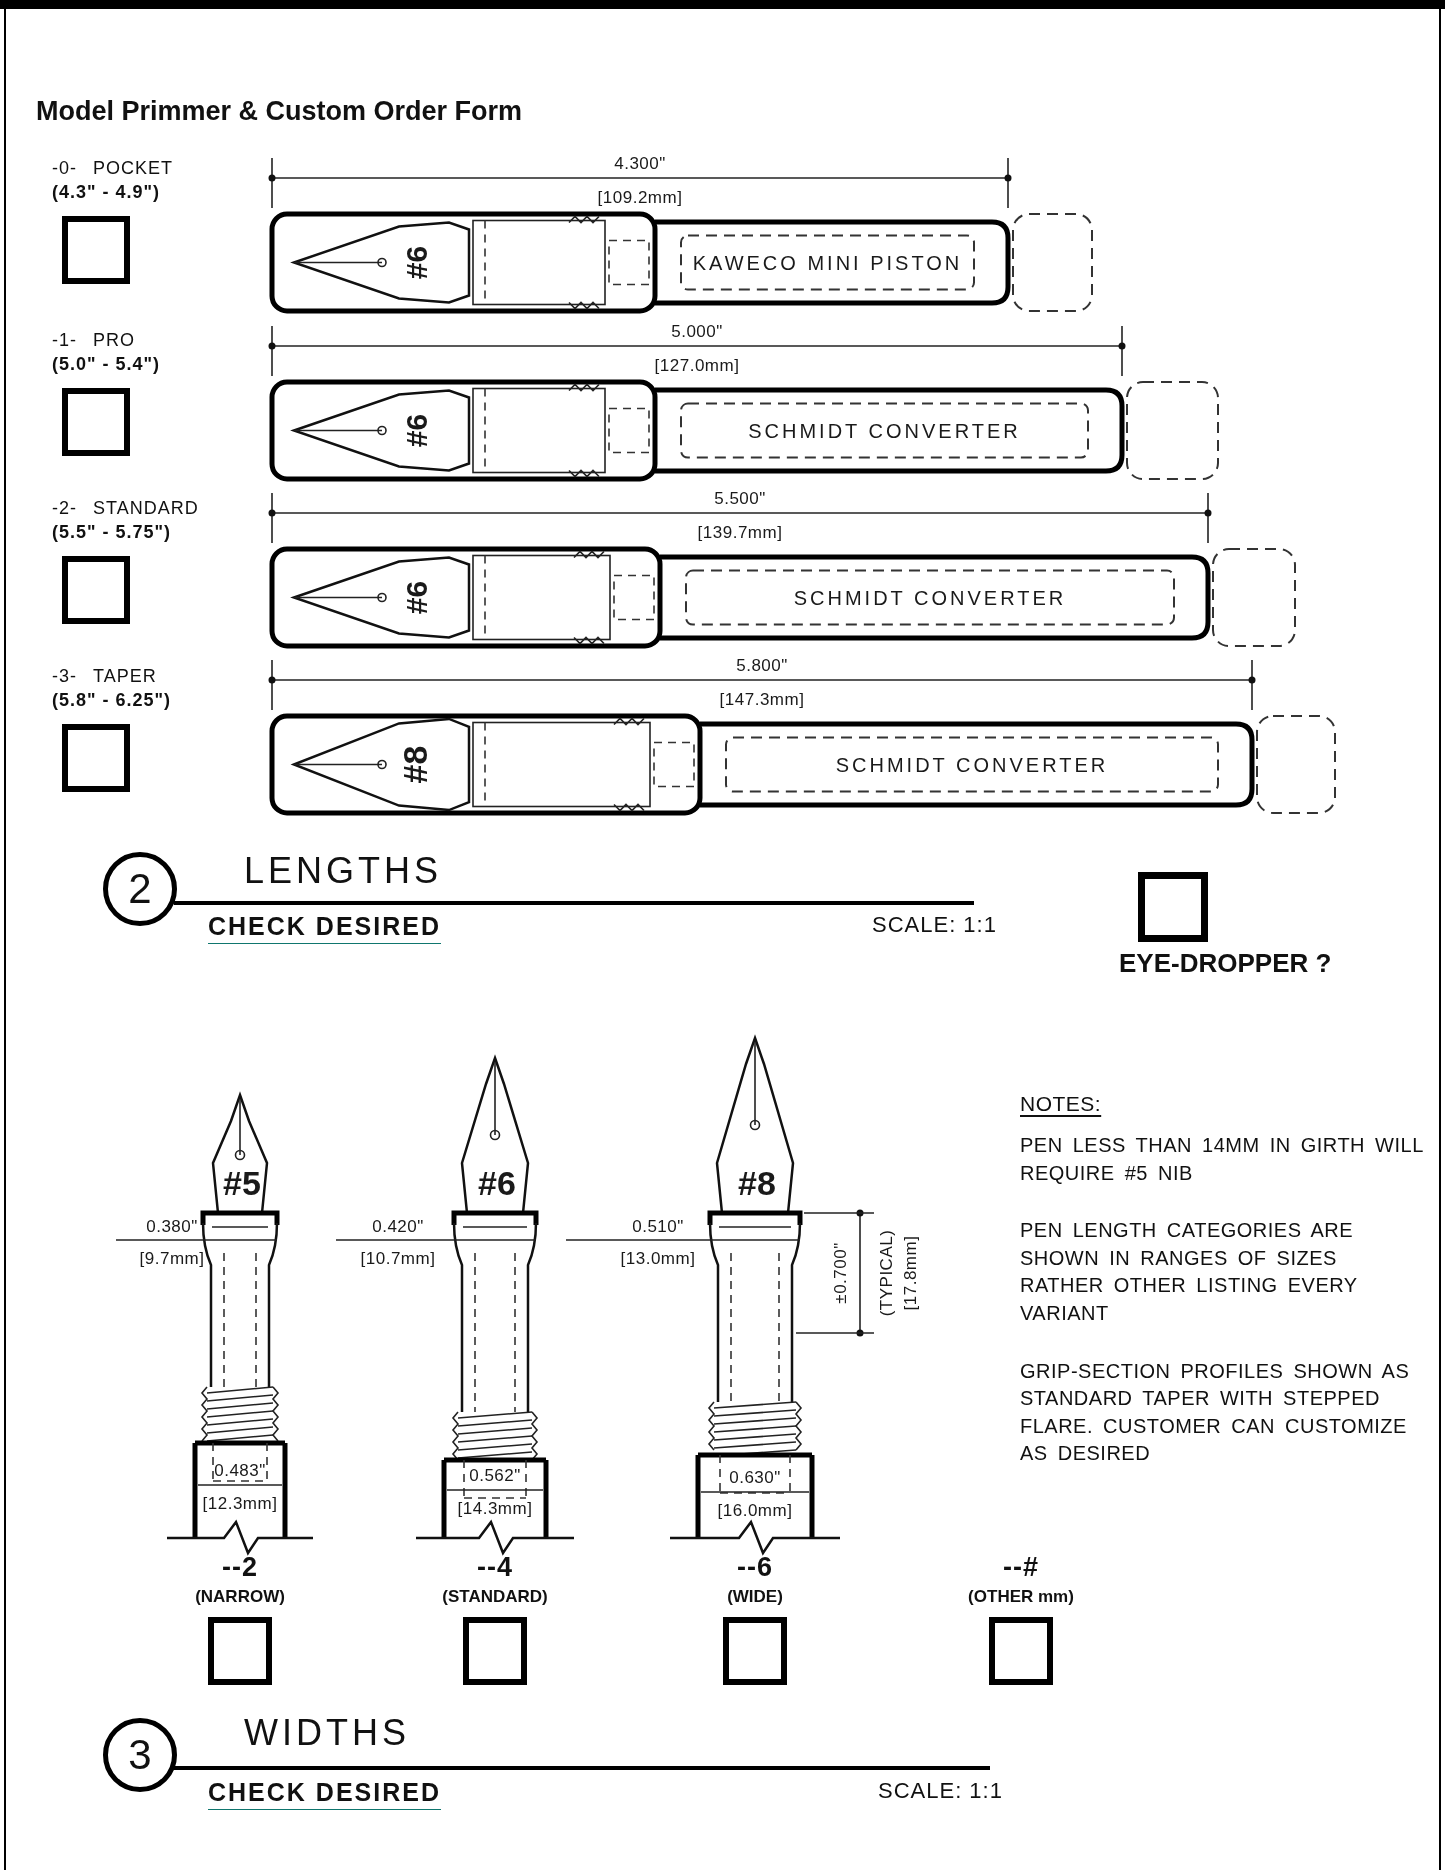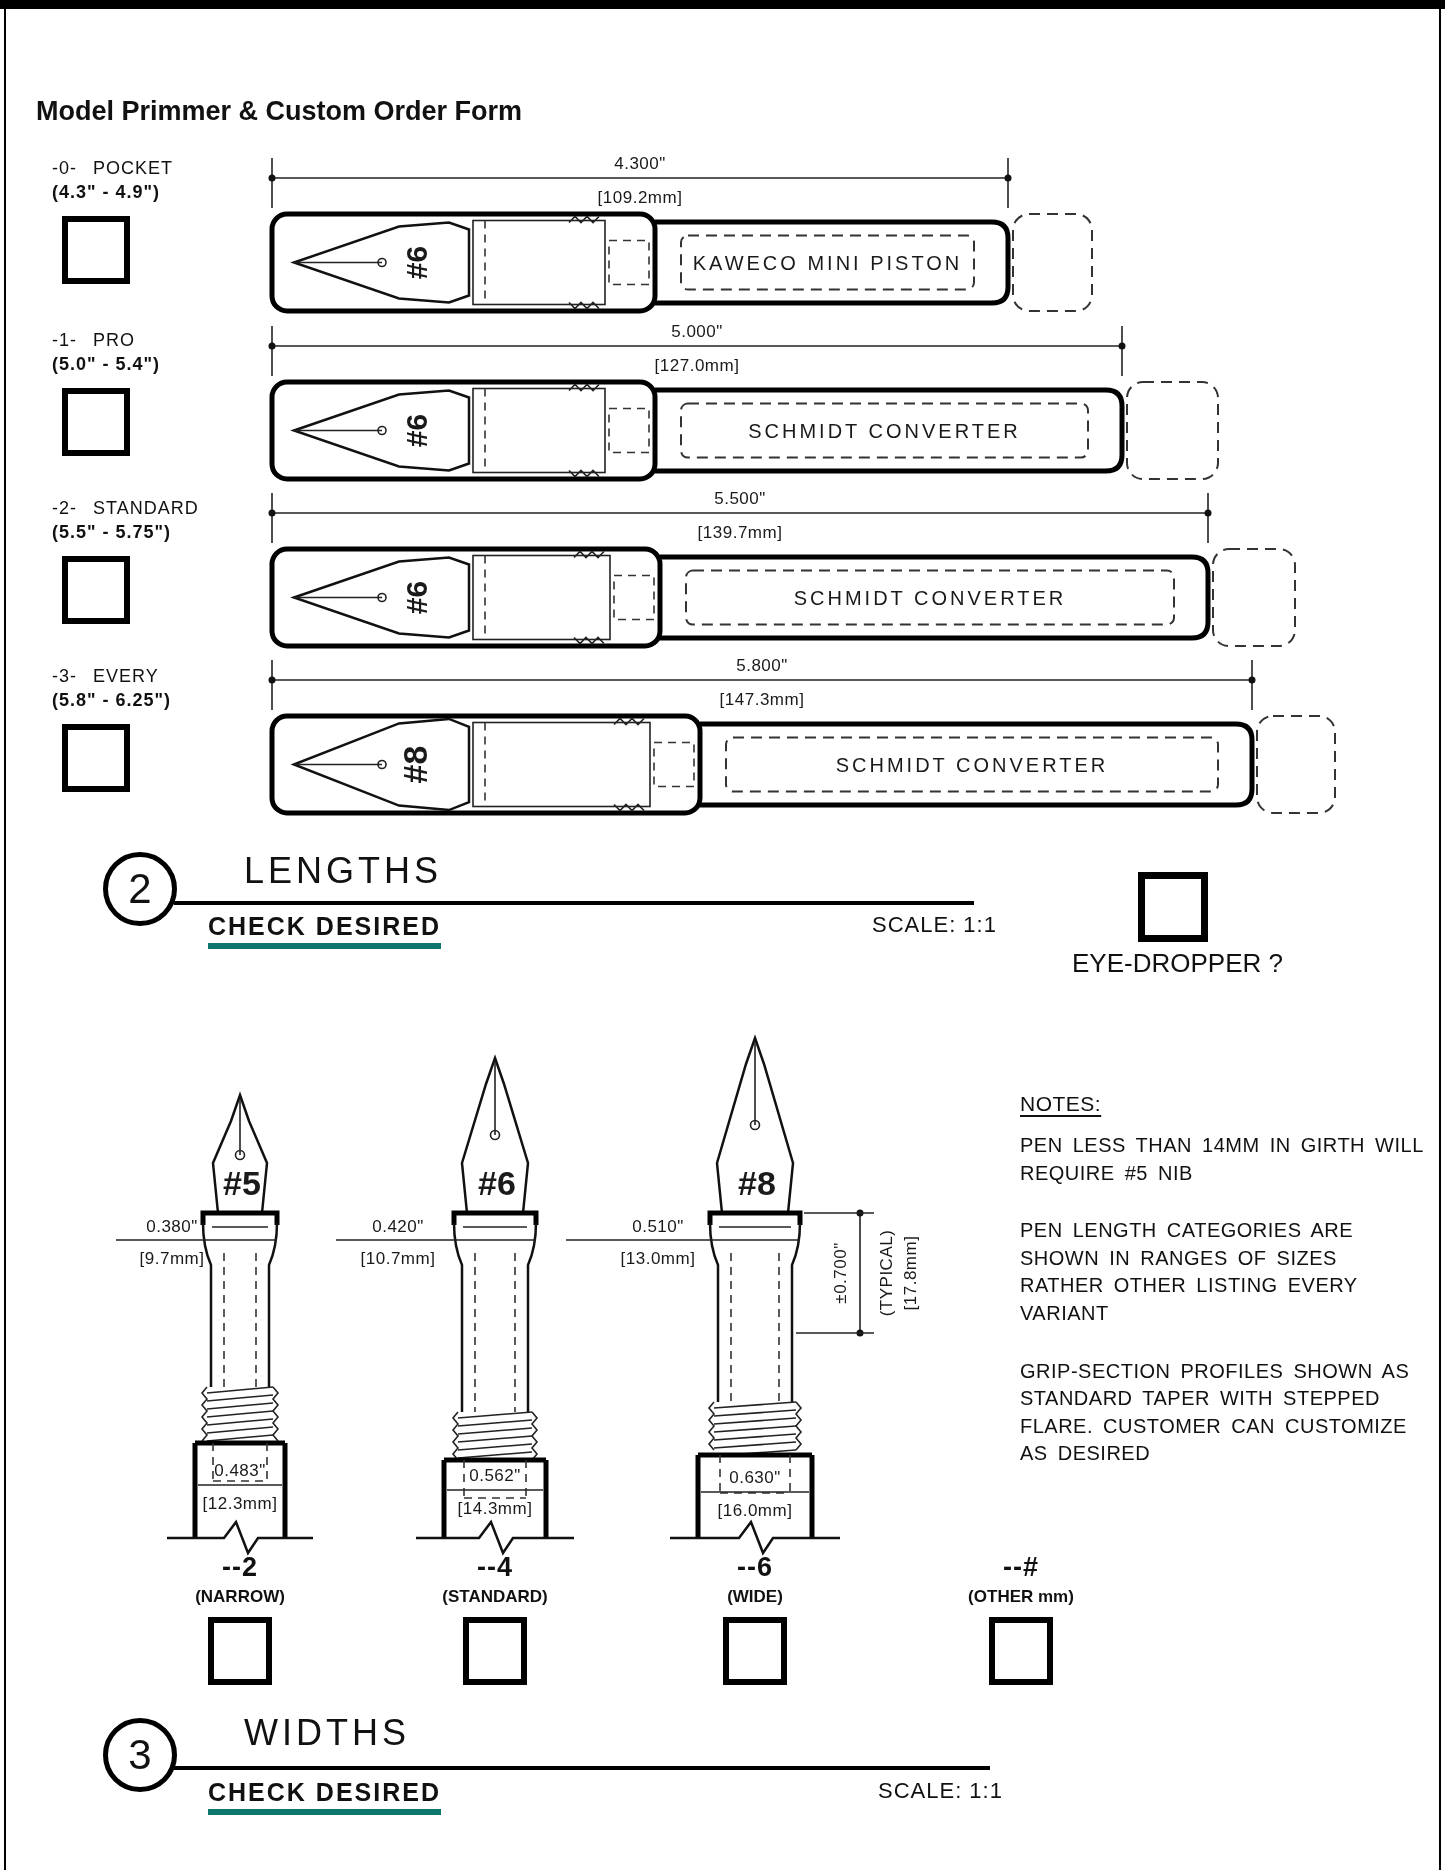--- a/index.html
+++ b/index.html
@@ -31,24 +31,24 @@
   .med{stroke:#111;stroke-width:2.5;fill:none;}
   .thick{stroke:#000;stroke-width:5;fill:none;}
   .dash{stroke:#333;stroke-width:2;stroke-dasharray:11 7;fill:none;}
   .dashThin{stroke:#333;stroke-width:1.6;stroke-dasharray:8 6;fill:none;}
 
   .section-circle{position:absolute;width:64px;height:64px;border:5px solid #000;border-radius:50%;
                   font-size:42px;text-align:center;line-height:64px;}
   .section-title{position:absolute;font-size:36px;letter-spacing:4px;margin-left:36px;}
   .section-rule{position:absolute;height:4px;background:#000;}
   .section-sub{position:absolute;font-size:25px;font-weight:bold;letter-spacing:2px;
-               border-bottom:6px solid #0f766e;padding-bottom:2px;}
+               border-bottom:1px solid #0f766e;padding-bottom:2px;}
   .scale-label{position:absolute;font-size:22px;letter-spacing:1px;}
 
-  .eyedropper-label{position:absolute;font-size:26px;font-weight:normal;letter-spacing:0px;}
+  .eyedropper-label{position:absolute;font-size:26px;font-weight:bold;letter-spacing:0px;margin-left:47px;}
 
   .width-col{position:absolute;width:230px;text-align:center;}
   .w-code{font-size:27px;font-weight:bold;letter-spacing:1px;}
   .w-name{font-size:17px;font-weight:bold;letter-spacing:0px;margin-top:4px;}
   .w-box{width:52px;height:56px;border:6px solid #000;margin:10px auto 0 auto;background:#fff;}
 
   .notes{position:absolute;left:1020px;top:1090px;width:408px;font-size:20px;
          letter-spacing:0.5px;word-spacing:4px;line-height:1.38;}
   .notes-title{font-size:21px;text-decoration:underline;text-underline-offset:4px;margin-bottom:13px;}
   .notes p{margin:0 0 30px 0;}
@@ -75,21 +75,21 @@
   </div>
   <div class="checkbox" style="left:62px;top:388px;"></div>
 
   <div class="len-label" style="top:498px;">
     <div class="len-line1"><span class="code">-2-</span><span>STANDARD</span></div>
     <div class="len-line2">(5.5" - 5.75")</div>
   </div>
   <div class="checkbox" style="left:62px;top:556px;"></div>
 
   <div class="len-label" style="top:666px;">
-    <div class="len-line1"><span class="code">-3-</span><span>EVERY</span></div>
+    <div class="len-line1"><span class="code">-3-</span><span>TAPER</span></div>
     <div class="len-line2">(5.8" - 6.25")</div>
   </div>
   <div class="checkbox" style="left:62px;top:724px;"></div>
 
   <div class="pen-row" id="pen0" style="top:150px;"><svg viewBox="0 0 1145 175" width="1145" height="175">
         <line x1="42" y1="8" x2="42" y2="58" class="thin"></line>
         <line x1="778" y1="8" x2="778" y2="58" class="thin"></line>
         <line x1="42" y1="28" x2="778" y2="28" class="thin"></line>
         <circle cx="42" cy="28" r="3.5" fill="#111"></circle>
         <circle cx="778" cy="28" r="3.5" fill="#111"></circle>

